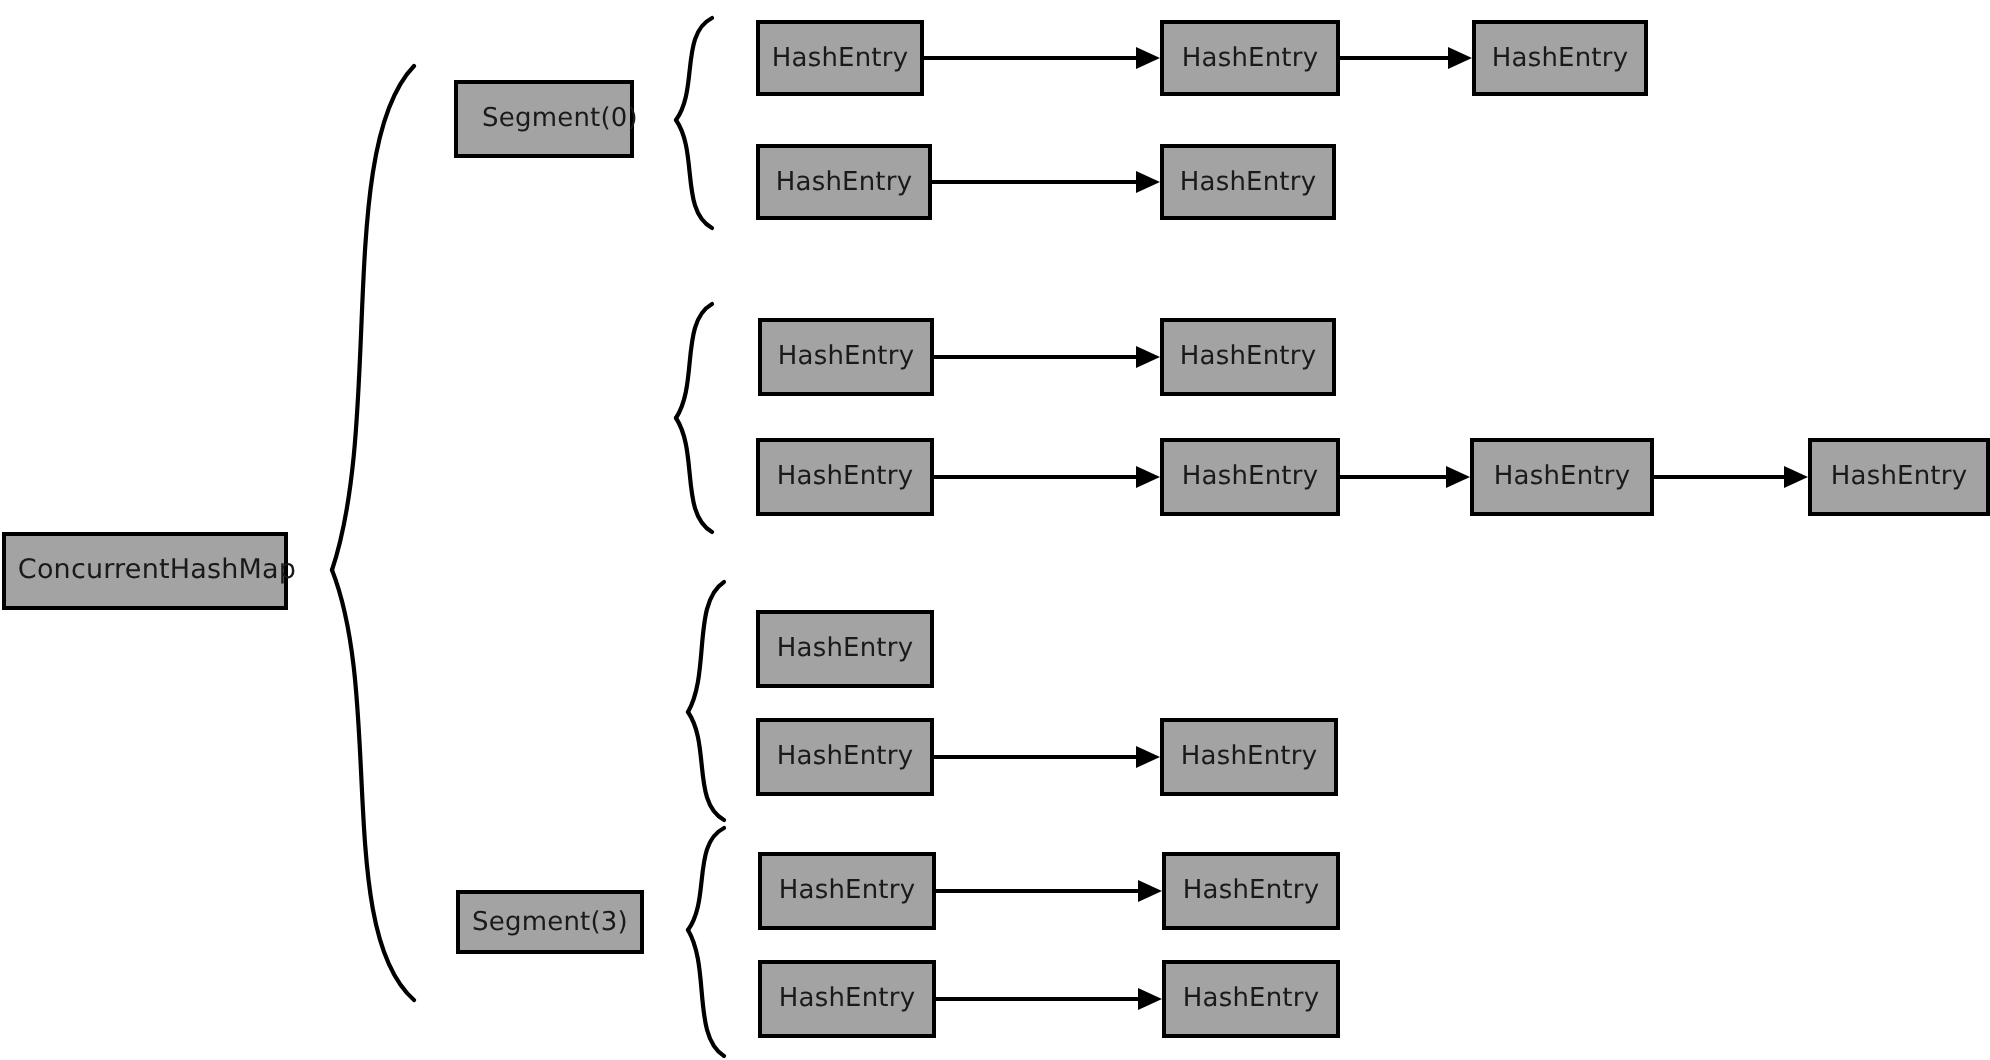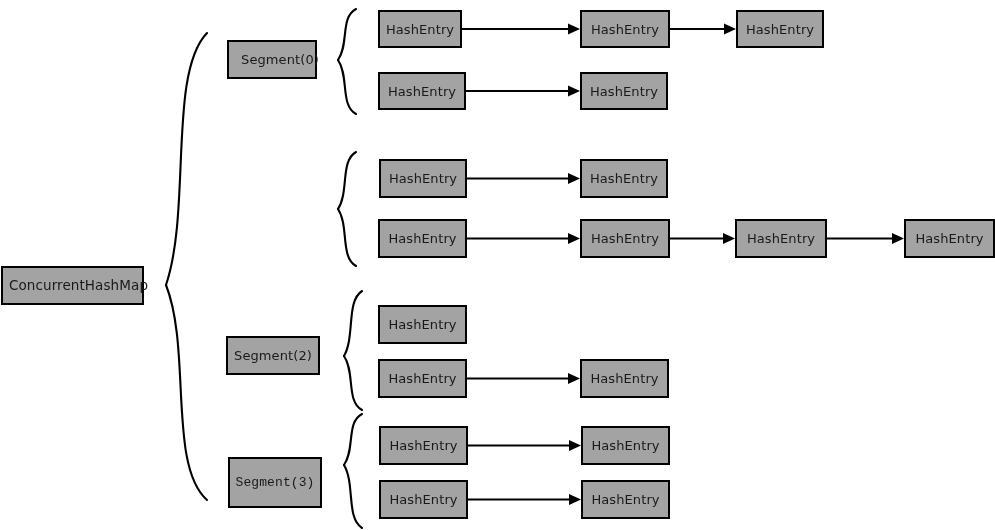--- a/index.html
+++ b/index.html
@@ -73,22 +73,21 @@
       <polygon points="892,233 904,238.5 892,244" fill="#000000"></polygon>
       <line x1="467" y1="378.5" x2="573" y2="378.5" stroke="#000000" stroke-width="2.1"></line>
       <polygon points="568,373 580,378.5 568,384" fill="#000000"></polygon>
       <line x1="468" y1="445.5" x2="574" y2="445.5" stroke="#000000" stroke-width="2.1"></line>
       <polygon points="569,440 581,445.5 569,451" fill="#000000"></polygon>
       <line x1="468" y1="499.5" x2="574" y2="499.5" stroke="#000000" stroke-width="2.1"></line>
       <polygon points="569,494 581,499.5 569,505" fill="#000000"></polygon>
     </svg>
 <div class="node node-root" style="left: 1px; top: 266px; width: 143px; height: 39px; padding-left: 12px;">ConcurrentHashMap</div>
     <div class="node node-seg" style="left: 227px; top: 40px; width: 90px; height: 39px; padding-left: 16px;">Segment(0)</div>
-    <div class="node node-seg" style="left: 226px; top: 336px; width: 94px; height: 39px;">Segment(2)</div>
-    <div class="node node-seg" style="left: 228px; top: 457px; width: 94px; height: 51px; font-family: Liberation Mono, monospace;">Segment(3)</div>
+    <div class="node node-seg" style="left: 228px; top: 445px; width: 94px; height: 32px;">Segment(3)</div>
     <div class="node node-entry" style="left: 378px; top: 10px; width: 84px; height: 38px;">HashEntry</div>
     <div class="node node-entry" style="left: 580px; top: 10px; width: 90px; height: 38px;">HashEntry</div>
     <div class="node node-entry" style="left: 736px; top: 10px; width: 88px; height: 38px;">HashEntry</div>
     <div class="node node-entry" style="left: 378px; top: 72px; width: 88px; height: 38px;">HashEntry</div>
     <div class="node node-entry" style="left: 580px; top: 72px; width: 88px; height: 38px;">HashEntry</div>
     <div class="node node-entry" style="left: 379px; top: 159px; width: 88px; height: 39px;">HashEntry</div>
     <div class="node node-entry" style="left: 580px; top: 159px; width: 88px; height: 39px;">HashEntry</div>
     <div class="node node-entry" style="left: 378px; top: 219px; width: 89px; height: 39px;">HashEntry</div>
     <div class="node node-entry" style="left: 580px; top: 219px; width: 90px; height: 39px;">HashEntry</div>
     <div class="node node-entry" style="left: 735px; top: 219px; width: 92px; height: 39px;">HashEntry</div>

